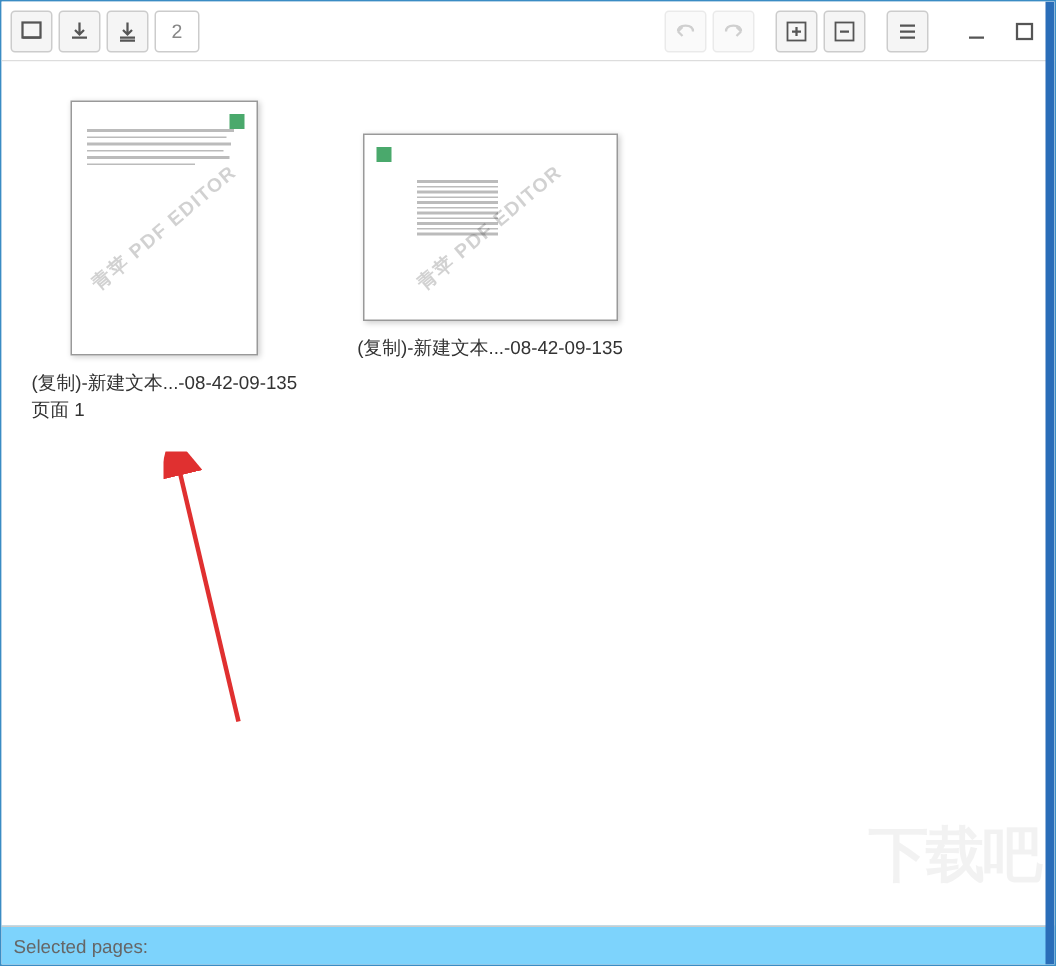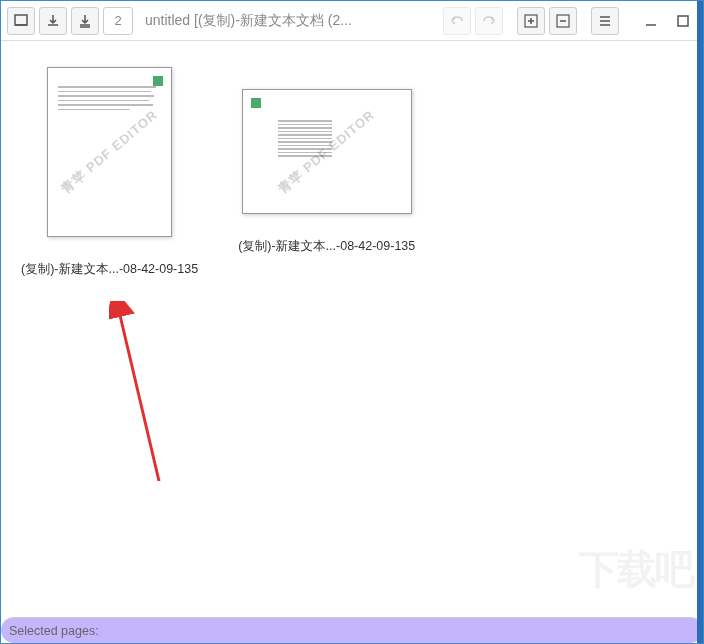--- a/index.html
+++ b/index.html
@@ -15,23 +15,23 @@
 .content { height: 576px; background: #fff; padding: 20px; display: flex; gap: 40px; align-items: flex-start; position: relative; }
 .page-item { display: flex; flex-direction: column; align-items: center; }
 .thumb { background: #fff; border: 1px solid #999; box-shadow: 1px 1px 4px rgba(0,0,0,0.2); position: relative; overflow: hidden; display: flex; align-items: center; justify-content: center; }
 .thumb.portrait { width: 125px; height: 170px; margin-top: 6px; }
 .thumb.landscape { width: 170px; height: 125px; margin-top: 28px; }
 .thumb-lines { position: absolute; top: 18px; left: 10px; right: 10px; }
 .thumb-lines .line { height: 1.5px; background: #bbb; margin-bottom: 3px; }
 .landscape .thumb-lines { top: 30px; left: 35px; right: 35px; }
 .landscape .thumb-lines .line { width: 55%; margin-bottom: 2px; }
 .watermark { position: absolute; color: rgba(0,0,0,0.18); font-weight: bold; transform: rotate(-40deg); white-space: nowrap; font-size: 13px; letter-spacing: 1px; }
-.caption { font-size: 12.5px; color: #333; text-align: left; margin-top: 24px; line-height: 1.4; }
+.caption { font-size: 12.5px; color: #333; text-align: left; margin-top: 10px; line-height: 1.4; }
 .arrow { position: absolute; top: 260px; left: 108px; pointer-events: none; }
-.statusbar { position: absolute; bottom: 0; left: 0; right: 0; height: 26px; border-top: 1px solid #ccc; background: #c4b5fd; display: flex; align-items: center; padding: 0 8px; font-size: 12.5px; color: #666; border-radius: 13px; }
+.statusbar { position: absolute; bottom: 0; left: 0; right: 0; height: 26px; border-top: 1px solid #ccc; background: #7dd3fc; display: flex; align-items: center; padding: 0 8px; font-size: 12.5px; color: #666; }
 .wm-bg { position: absolute; right: 10px; bottom: 20px; font-size: 40px; color: rgba(0,0,0,0.05); font-weight: bold; letter-spacing: -2px; pointer-events: none; }
 .green-sq { position: absolute; width: 10px; height: 10px; background: #4aa96c; }
 .portrait .green-sq { top: 8px; right: 8px; }
 .landscape .green-sq { top: 8px; left: 8px; }
 .window-right-edge { position: absolute; right: 0; top: 0; bottom: 0; width: 6px; background: #2a6db8; }
 </style>
 </head>
 <body>
 
 <div class="toolbar">
@@ -45,21 +45,20 @@
     <svg viewBox="0 0 16 16">
         <path d="M8 2 L8 10 M5 7 L8 10 L11 7 M3 12 L13 12" fill="none" stroke="#555" stroke-width="1.5"></path>
       </svg>
   </div>
   <div class="tb-btn">
     <svg viewBox="0 0 16 16">
         <path d="M8 2 L8 10 M5 7 L8 10 L11 7 M3 12 L13 12 M3 14 L13 14" fill="none" stroke="#555" stroke-width="1.5"></path>
       </svg>
   </div>
   <input class="page-num" value="2" style="">
-  <span class="title">untitled [(复制)-新建文本文档 (2...</span>
   <div class="spacer"></div>
   <div class="right-group">
     <div class="tb-btn disabled">
       <svg viewBox="0 0 16 16">
           <path d="M3 8 Q3 4 8 4 Q13 4 13 8 M3 8 L6 5 M3 8 L6 11" fill="none" stroke="#888" stroke-width="1.5"></path>
         </svg>
     </div>
     <div class="tb-btn disabled">
       <svg viewBox="0 0 16 16">
           <path d="M13 8 Q13 4 8 4 Q3 4 3 8 M13 8 L10 5 M13 8 L10 11" fill="none" stroke="#888" stroke-width="1.5"></path>
@@ -112,20 +111,21 @@
           <div class="line" style="width:90%"></div>
         <div class="line" style="width:93%"></div>
           <div class="line" style="width:88%"></div>
         <div class="line" style="width:92%"></div>
           <div class="line" style="width:70%"></div>
       </div>
       <div class="watermark">青苹 PDF EDITOR</div>
     </div>
     <div class="caption">
       <div>(复制)-新建文本...-08-42-09-135</div>
+      <div>页面 1</div>
     </div>
   </div>
 
   <div class="page-item">
     <div class="thumb landscape">
       <div class="green-sq"></div>
       <div class="thumb-lines">
         <div class="line"></div>
           <div class="line"></div>
           <div class="line"></div>

